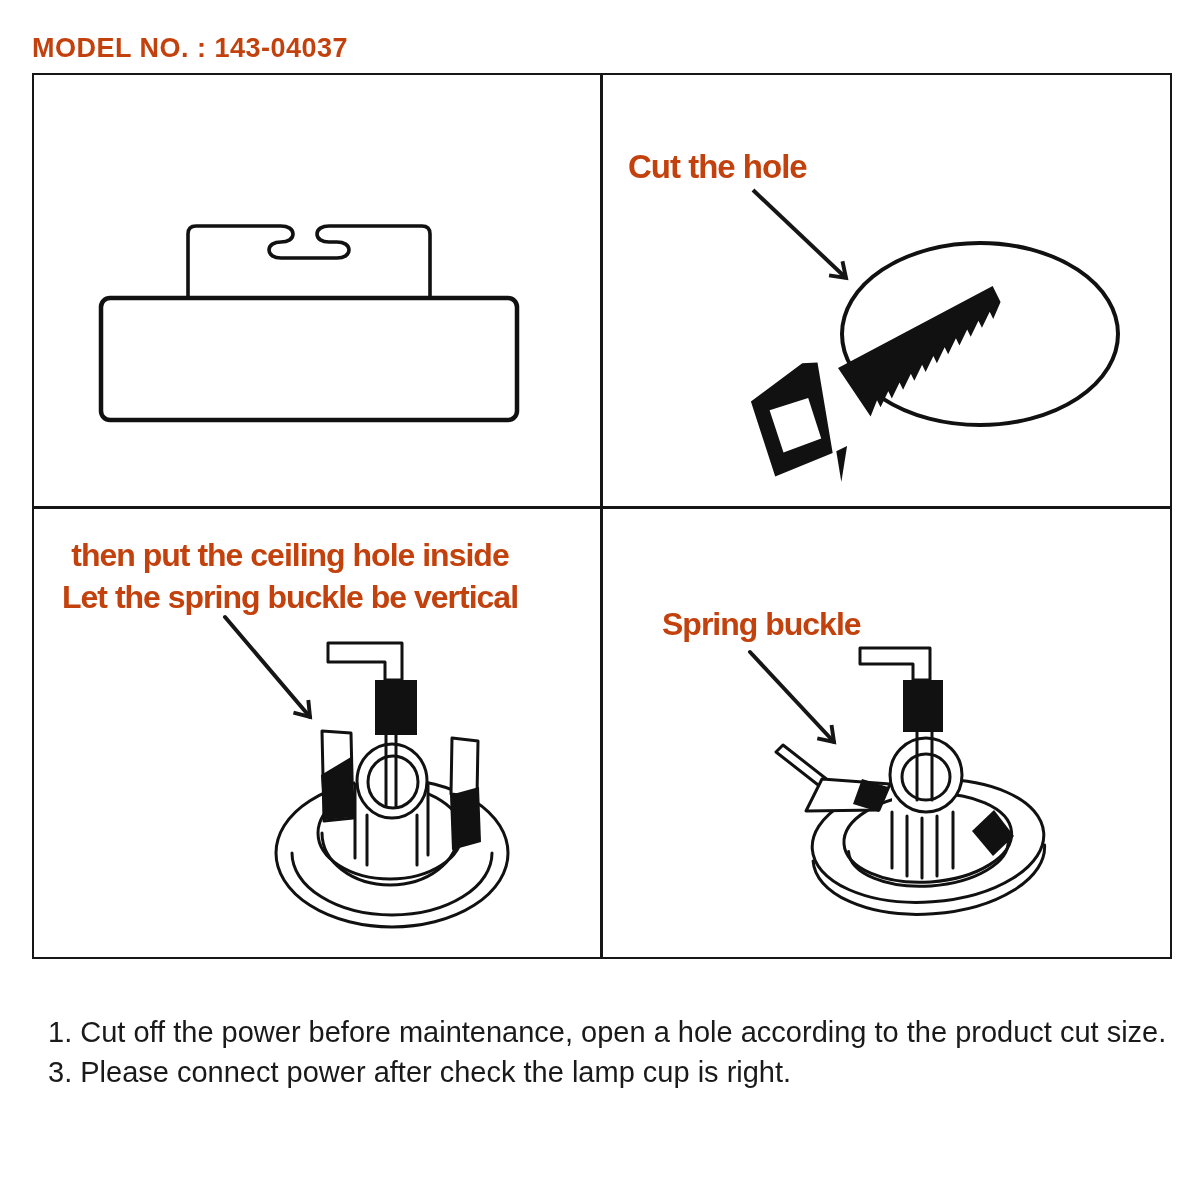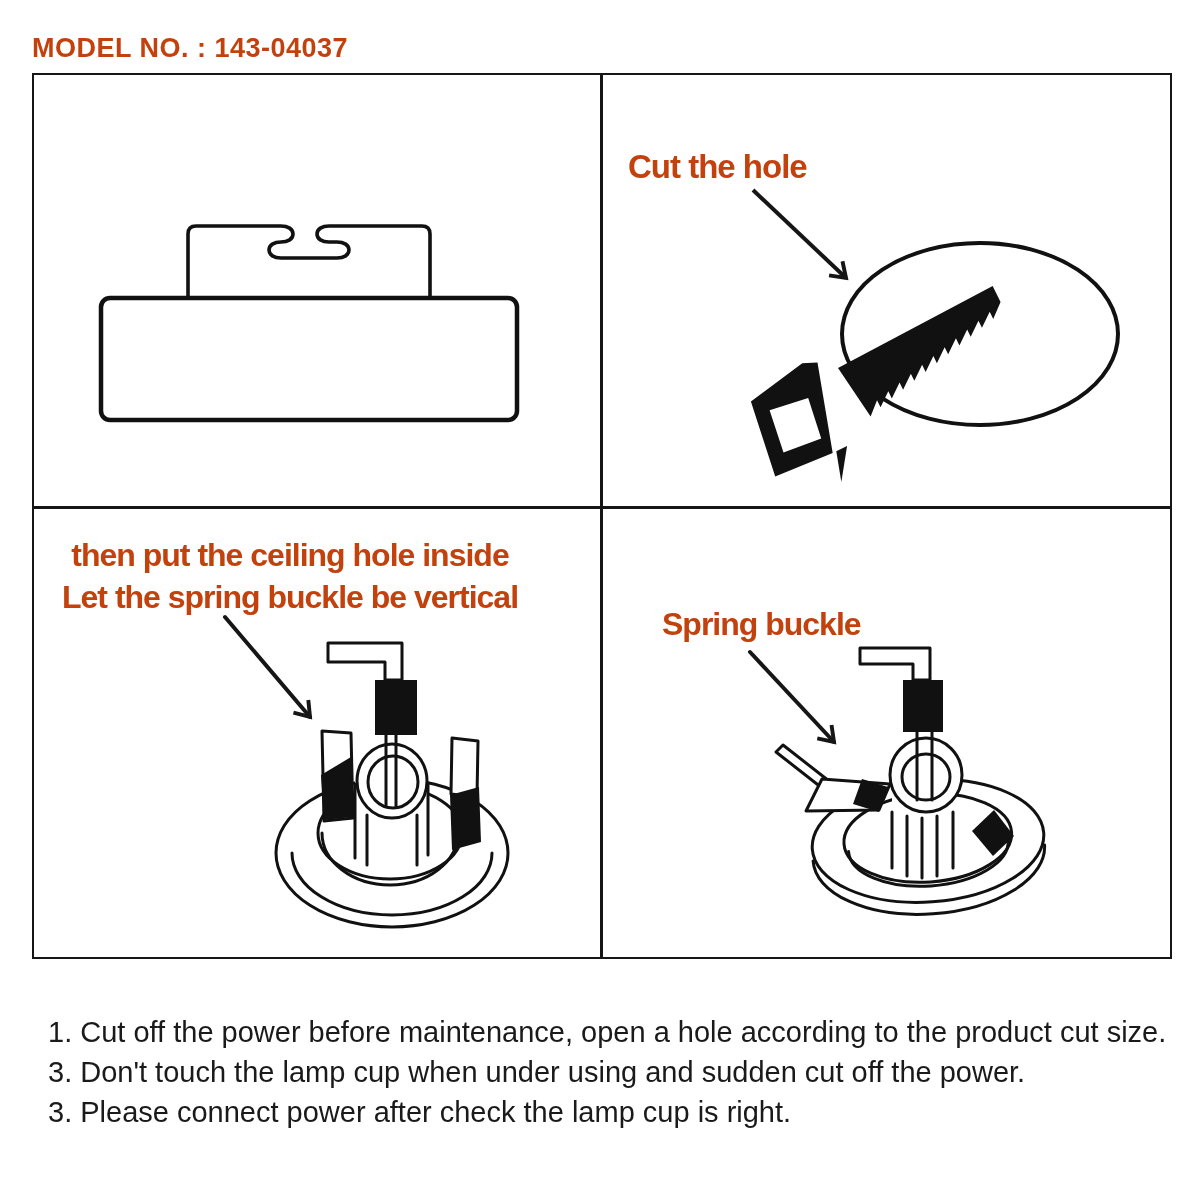--- a/index.html
+++ b/index.html
@@ -116,17 +116,16 @@
   <div class="label label-p3">
     <div>then put the ceiling hole inside</div>
     <div>Let the spring buckle be vertical</div>
   </div>
 
   <div class="label label-sb">Spring buckle</div>
 
 
   <div class="instructions">
     <div>1. Cut off the power before maintenance, open a hole according to the product cut size.</div>
-    <div>3. Don't touch the lamp cup when under using and sudden cut off the power.</div>
     <div>3. Please connect power after check the lamp cup is right.</div>
   </div>
 
 </div>
 
 </body></html>

